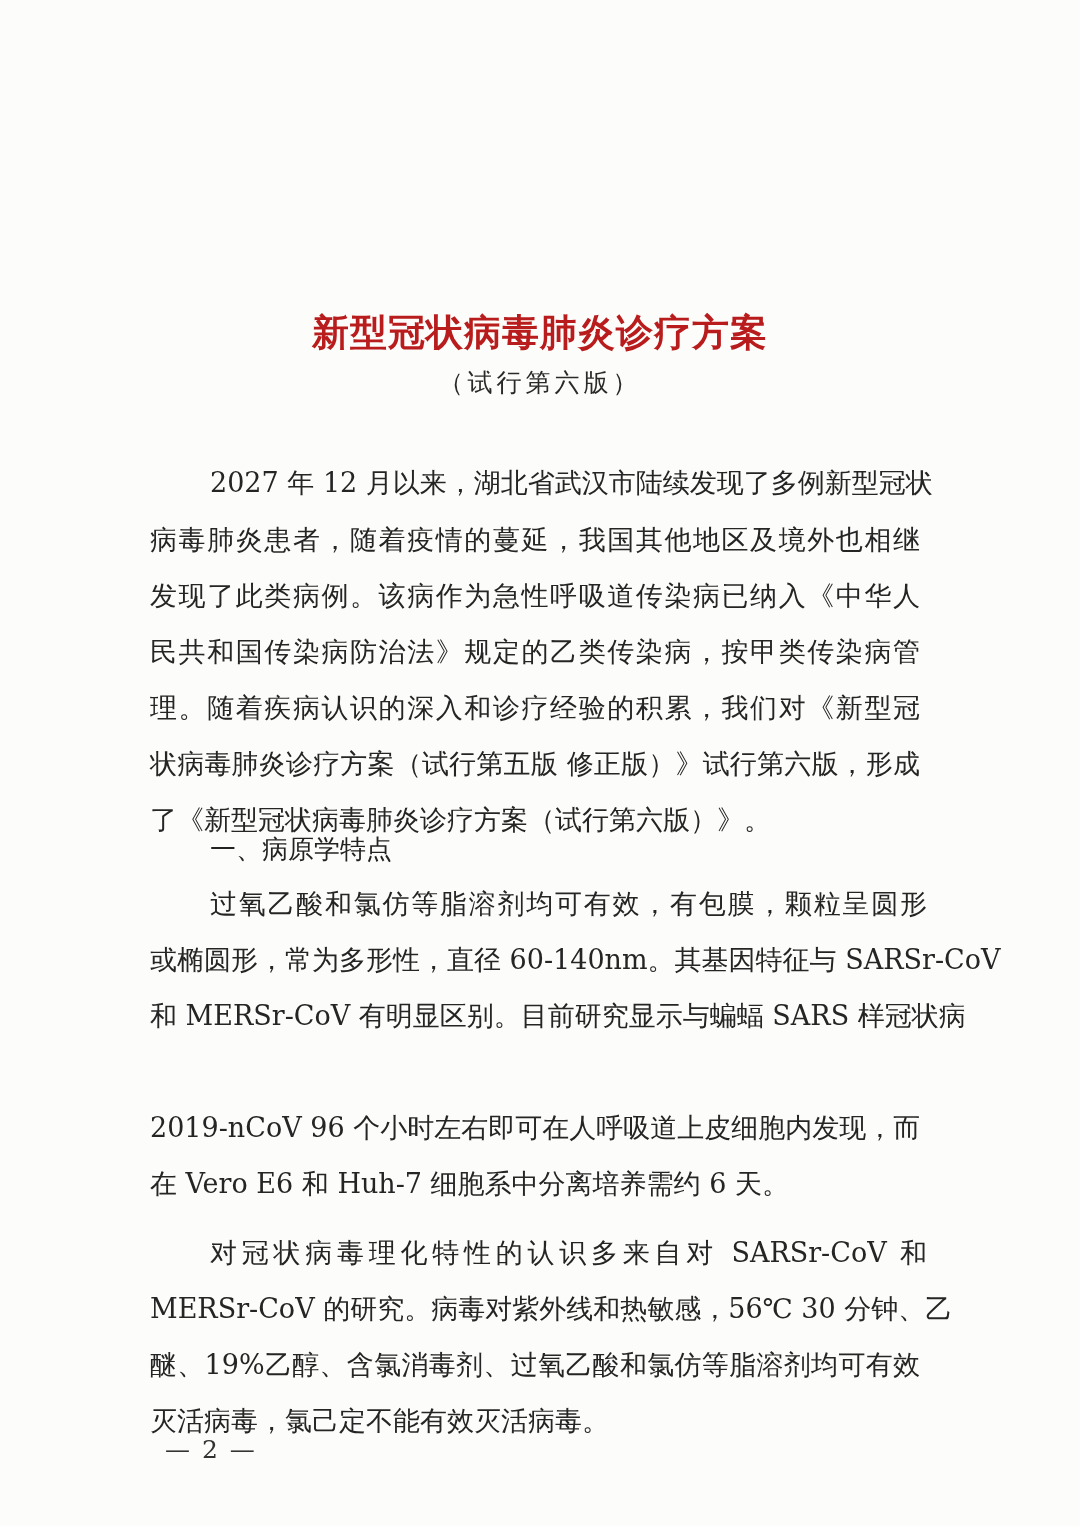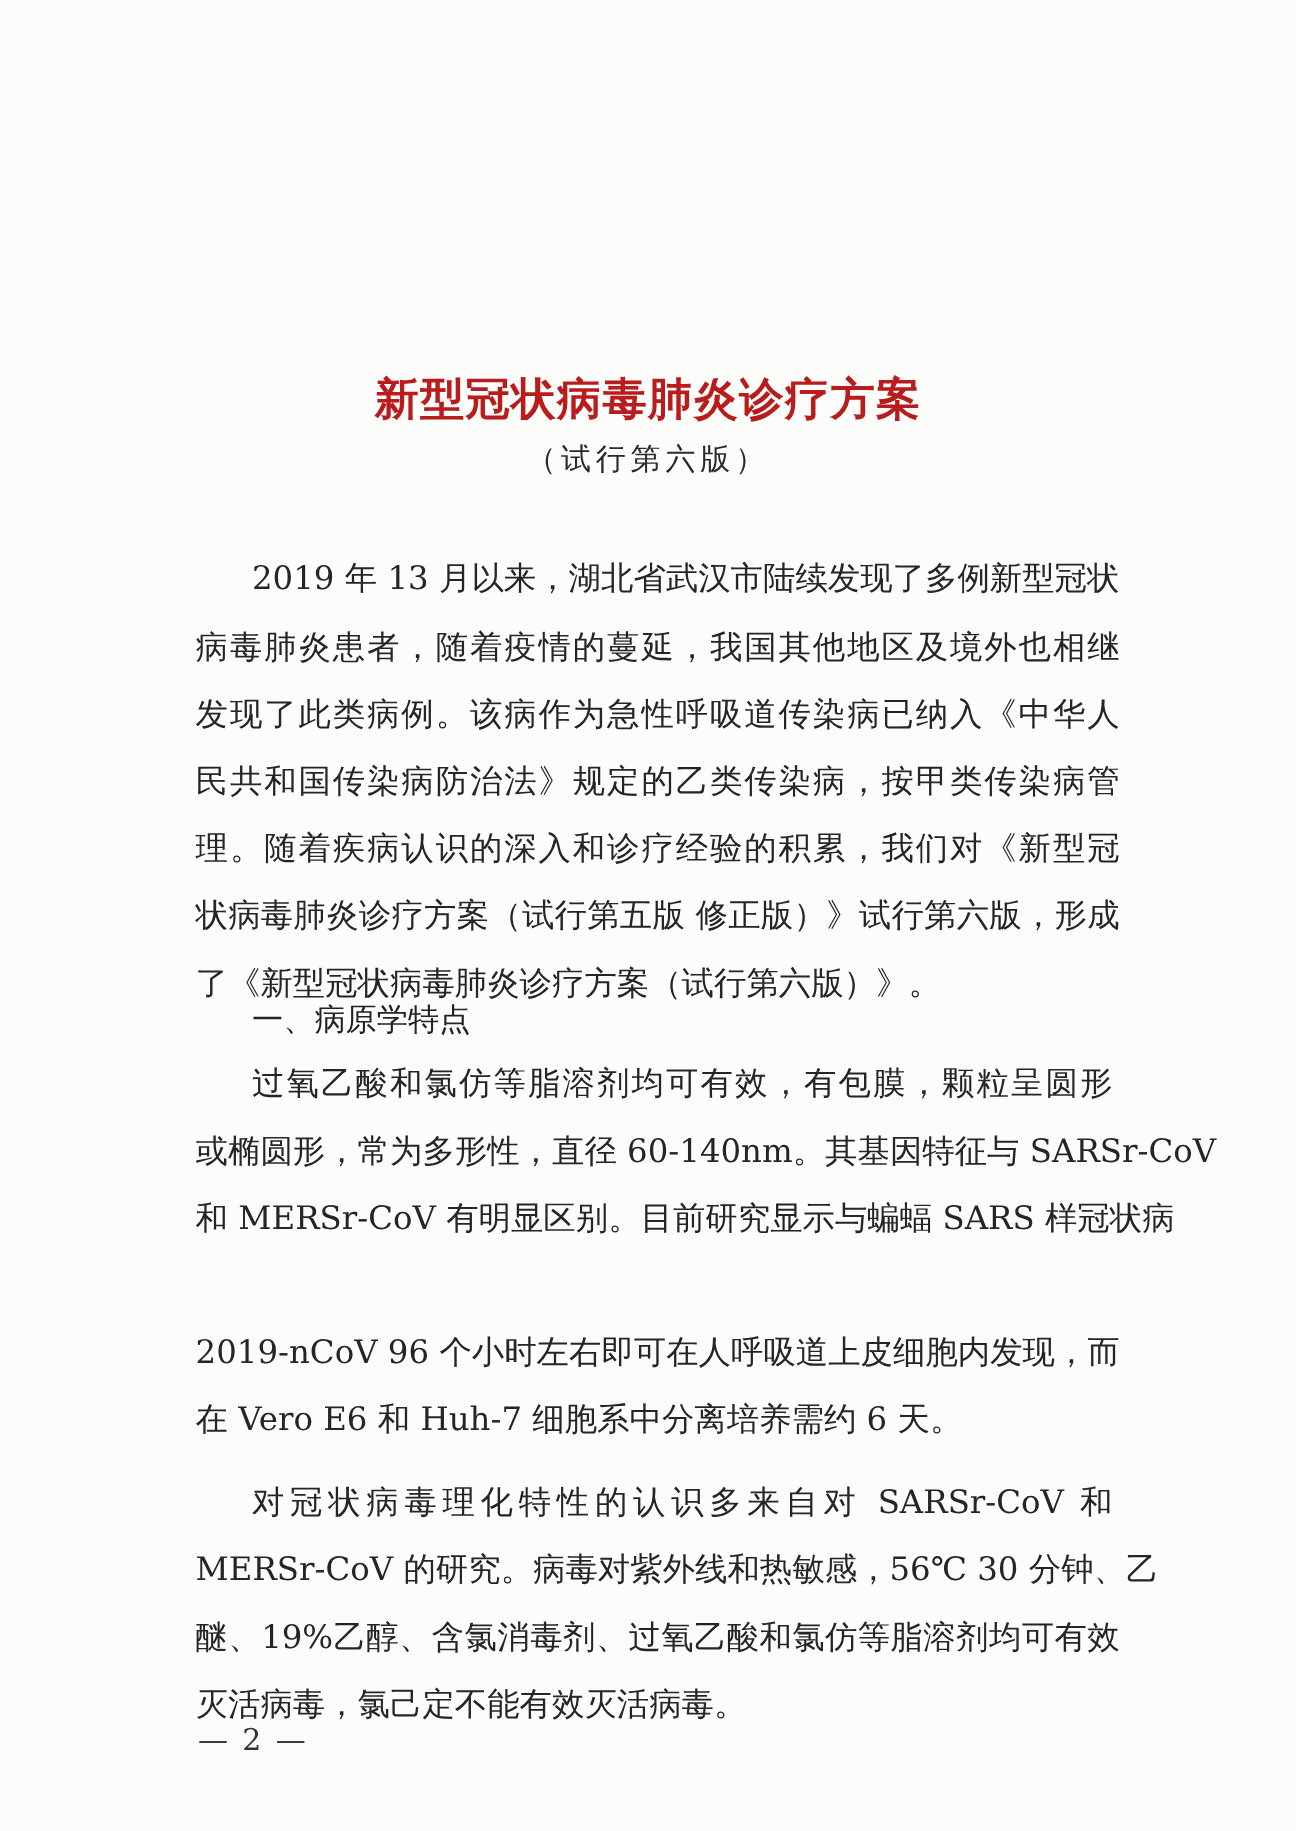--- a/index.html
+++ b/index.html
@@ -18,21 +18,21 @@
       font-family: "DejaVu Sans", "Liberation Sans", sans-serif;
       font-weight: bold;
       font-size: 37px; letter-spacing: 1px; color: #b91c1c;
     }
     .subtitle {
       position: absolute; left: 0; width: 1080px; top: 366px;
       text-align: center;
       font-size: 25px; letter-spacing: 4px; color: #2a2a2a;
     }
     .line {
-      position: absolute; left: 163px; width: 770px;
+      position: absolute; left: 150px; width: 770px;
       font-size: 27px; line-height: 36px; white-space: nowrap;
       color: #252525;
       text-align: justify; text-align-last: justify;
     }
     .line.first { left: 210px; width: 717px; }
     .line.last { text-align-last: left; }
     .heading {
       position: absolute; left: 210px; top: 832px;
       font-family: "DejaVu Sans", "Liberation Sans", sans-serif;
       font-weight: normal; font-size: 26px; color: #222;
@@ -43,21 +43,21 @@
     }
   </style>
 </head>
 <body>
 
 <div class="page">
 
   <div class="title">新型冠状病毒肺炎诊疗方案</div>
   <div class="subtitle">（试行第六版）</div>
 
-  <div class="line first" style="top:465px">2019 年 13 月以来，湖北省武汉市陆续发现了多例新型冠状</div>
+  <div class="line first" style="top:465px">2027 年 12 月以来，湖北省武汉市陆续发现了多例新型冠状</div>
   <div class="line" style="top:522px">病毒肺炎患者，随着疫情的蔓延，我国其他地区及境外也相继</div>
   <div class="line" style="top:578px">发现了此类病例。该病作为急性呼吸道传染病已纳入《中华人</div>
   <div class="line" style="top:690px">理。随着疾病认识的深入和诊疗经验的积累，我们对《新型冠</div>
   <div class="line" style="top:634px">民共和国传染病防治法》规定的乙类传染病，按甲类传染病管</div>
   <div class="line" style="top:746px">状病毒肺炎诊疗方案（试行第五版 修正版）》试行第六版，形成</div>
   <div class="line last" style="top:802px">了《新型冠状病毒肺炎诊疗方案（试行第六版）》。</div>
 
   <div class="heading">一、病原学特点</div>
 
   <div class="line first" style="top:886px">过氧乙酸和氯仿等脂溶剂均可有效，有包膜，颗粒呈圆形</div>

